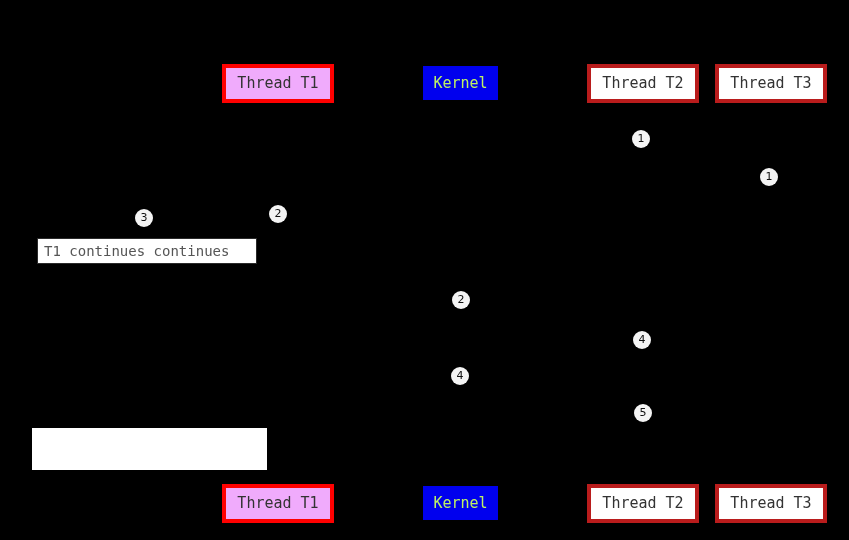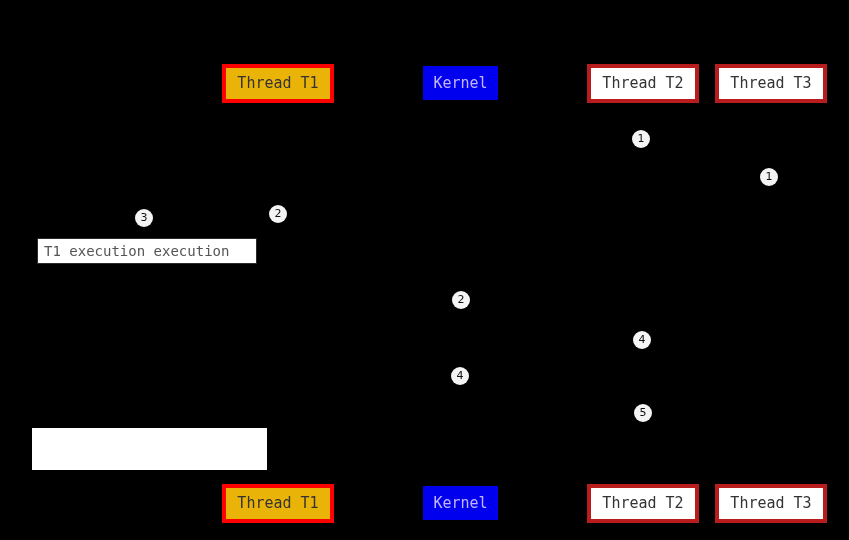--- a/index.html
+++ b/index.html
@@ -28,33 +28,33 @@
     font-size: 15px;
     line-height: 1;
     display: flex;
     align-items: center;
     justify-content: center;
     white-space: pre;
     letter-spacing: 0px;
   }
   .participant.red-outline {
     border: 4px solid #ff0000;
-    background: #eab308;
+    background: #f0abfc;
     color: #333333;
     justify-content: center;
   }
   .participant.blue-outline {
     border: 4px solid #b91c1c;
     background: #ffffff;
     color: #333333;
   }
   .participant.blue-fill {
     border: 0px solid #0000ee;
     background: #0000ee;
-    color: #c4b5fd;
+    color: #bef264;
   }
 
   
   .lifeline {
     position: absolute;
     width: 1px;
     background: #000000;
   }
   .lifeline-notch {
     position: absolute;
@@ -150,21 +150,21 @@
 
   <div class="participant blue-outline" style="left:587px; top:484px; width:112px; height:39px;">
     <span>Thread T2</span>
   </div>
 
   <div class="participant blue-outline" style="left:715px; top:484px; width:112px; height:39px;">
     <span>Thread T3</span>
   </div>
 
   <div class="note-label" style="left:37px; top:238px; width:220px; height:26px;">
-    <span>T1 execution execution</span>
+    <span>T1 continues continues</span>
   </div>
 
   <div class="blank-note" style="left:32px; top:428px; width:235px; height:42px;">
     <span></span>
   </div>
 
   <div class="seq-circle" style="left:632px; top:130px;">
     <span>1</span>
   </div>
 

